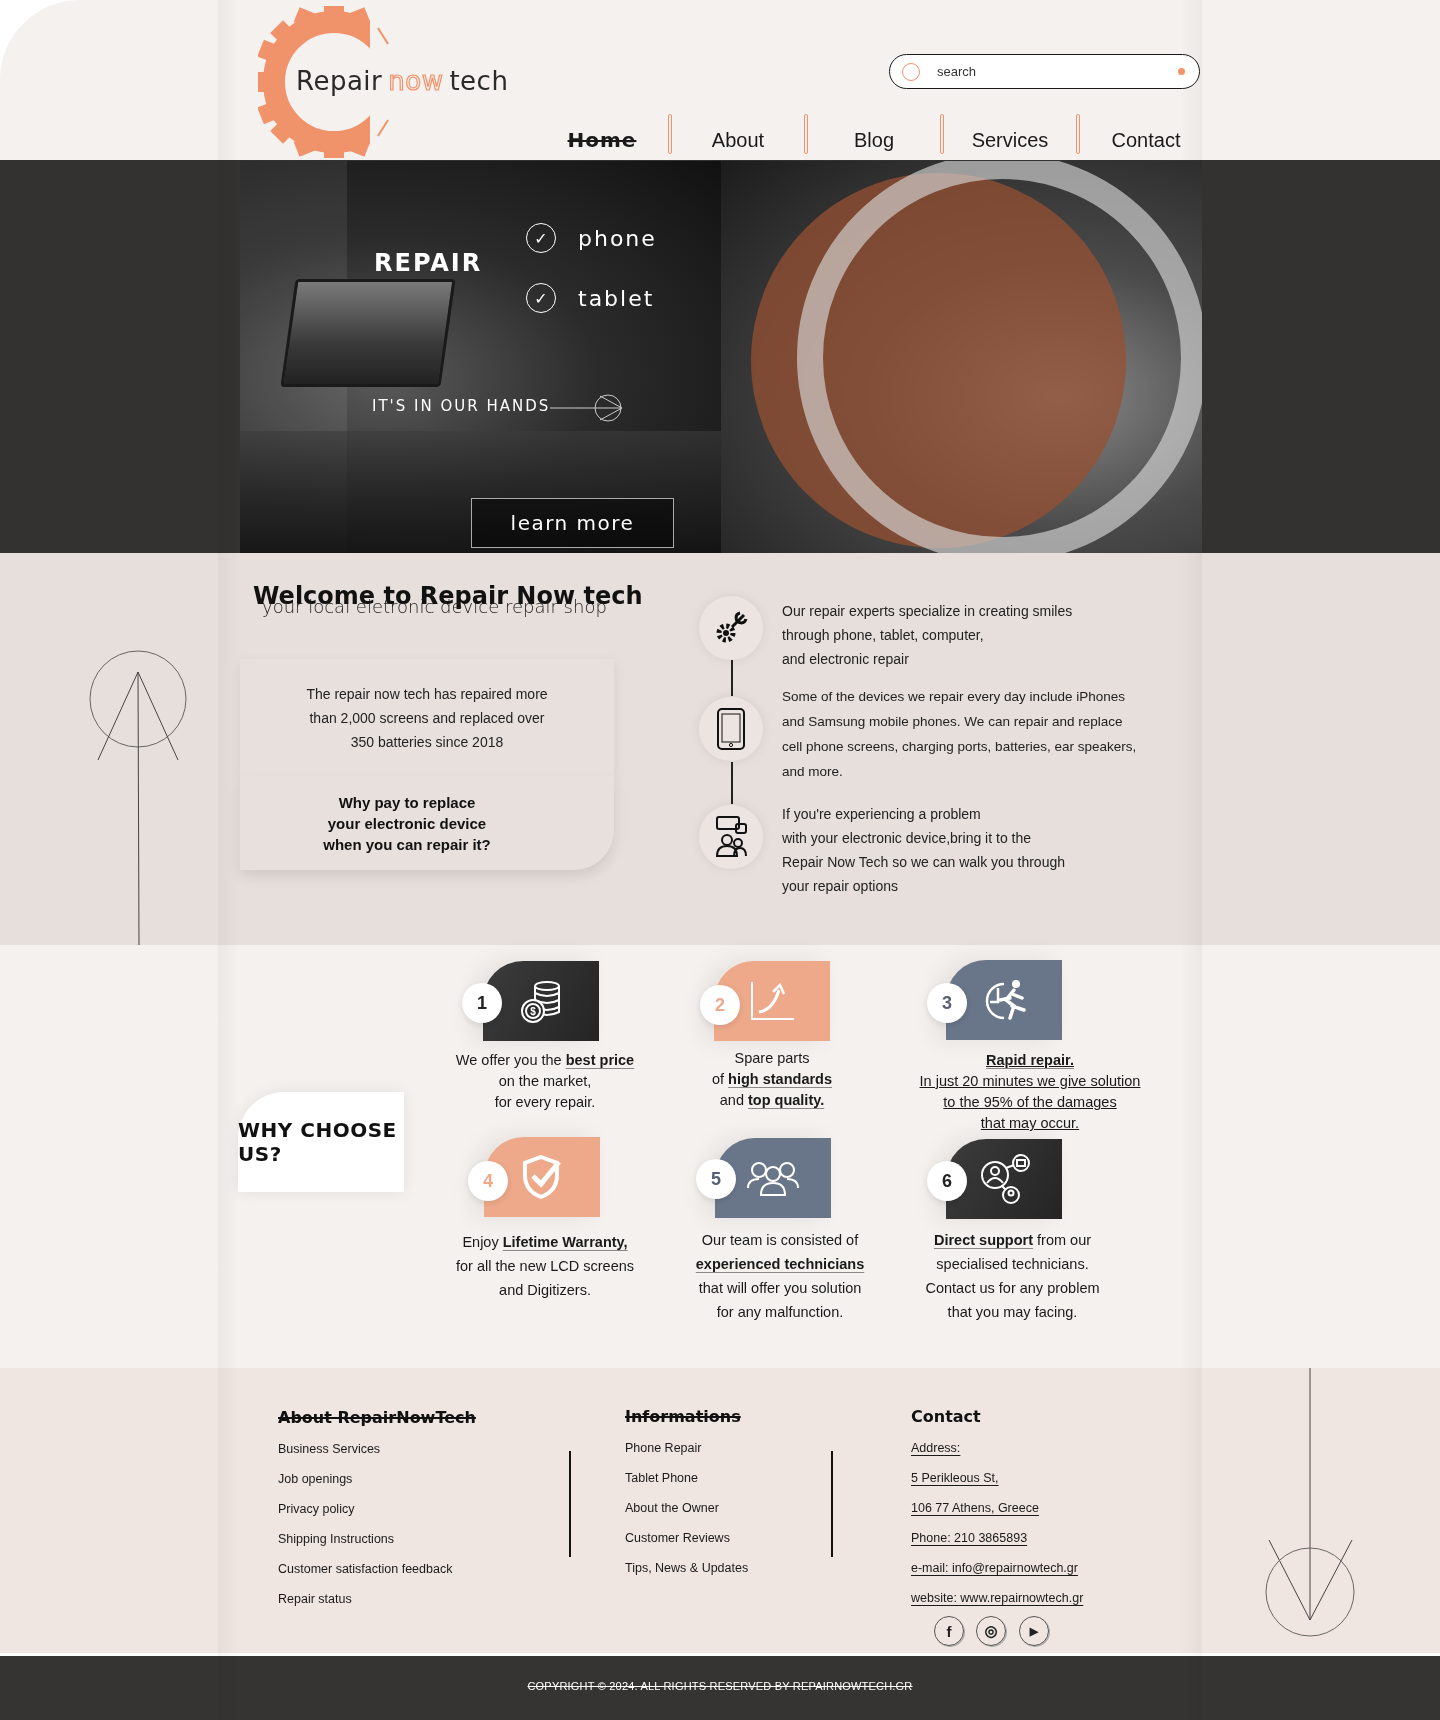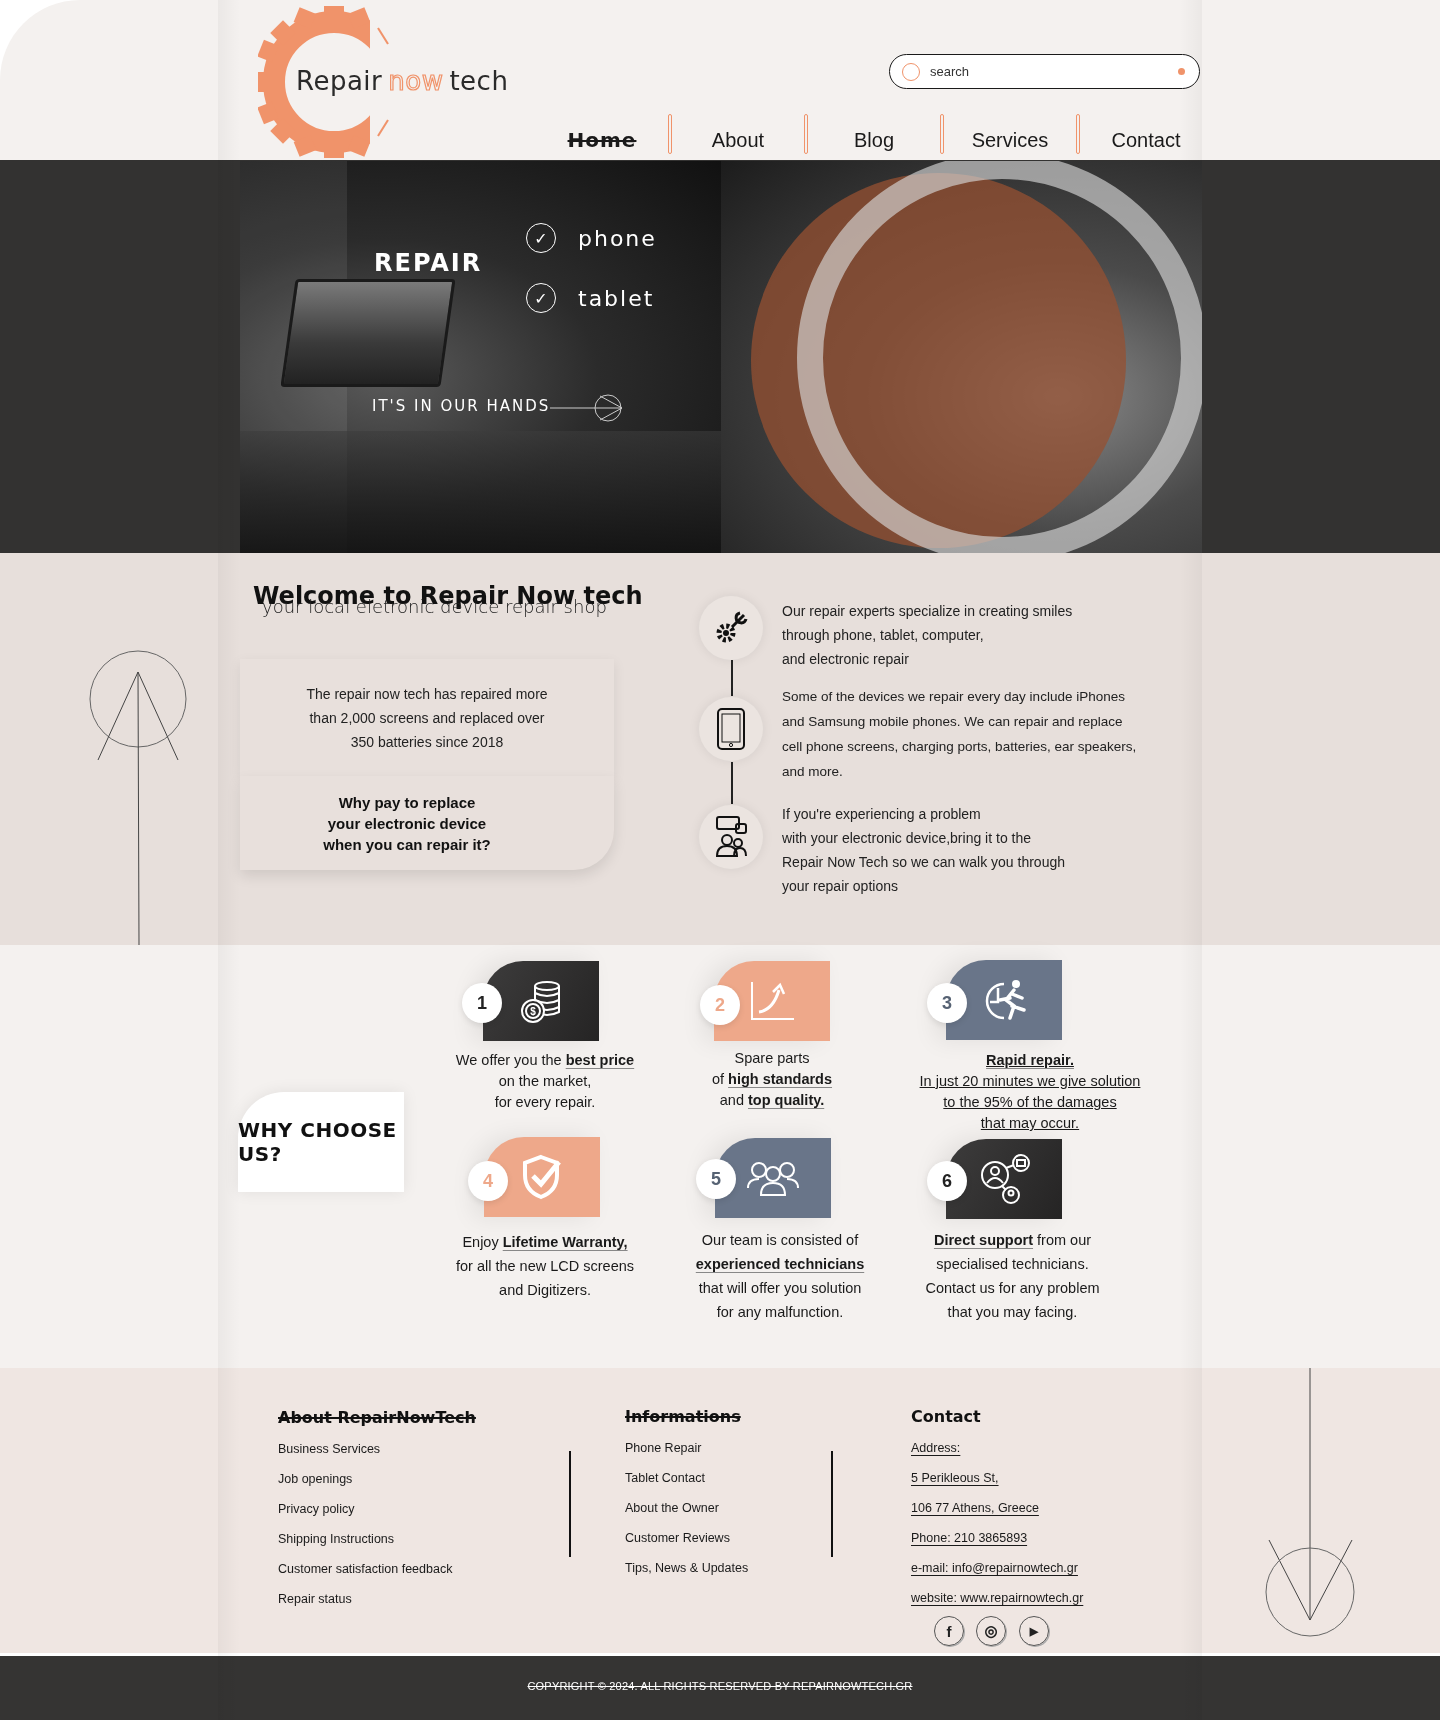--- a/index.html
+++ b/index.html
@@ -23,21 +23,21 @@
   .col-shade.right { left: 1180px; background: linear-gradient(90deg, rgba(0,0,0,0), rgba(0,0,0,0.04)); }
 
   
   .logo { position: absolute; left: 258px; top: 6px; width: 360px; height: 152px; }
   .logo .gear { position: absolute; left: 0; top: 0; }
   .logo-text { position: absolute; left: 38px; top: 60px; font-size: 26px; font-weight: 400; color: #2a2a2a; letter-spacing: 0.5px; white-space: nowrap; font-family: "DejaVu Sans", sans-serif; }
   .logo-text .now { color: transparent; -webkit-text-stroke: 1.2px #f0936a; margin: 0 6px; }
 
   .search { position: absolute; left: 889px; top: 54px; width: 311px; height: 35px; border: 1.6px solid #1a1a1a; border-radius: 18px; background: #fff; display: flex; align-items: center; }
   .search .ring { width: 18px; height: 18px; border: 1.5px solid #f0936a; border-radius: 50%; margin-left: 12px; }
-  .search input { border: none; outline: none; background: transparent; font-size: 13px; margin-left: 10px; width: 220px; color: #333; font-family: "Liberation Sans", sans-serif; }
+  .search input { border: none; outline: none; background: transparent; font-size: 13px; margin-left: 17px; width: 220px; color: #333; font-family: "Liberation Sans", sans-serif; }
   .search input::placeholder { color: #333; }
   .search .dot { width: 7px; height: 7px; border-radius: 50%; background: #f0936a; margin-left: auto; margin-right: 14px; }
 
   .nav { position: absolute; left: 536px; top: 112px; height: 44px; display: flex; align-items: flex-end; }
   .nav-item { width: 132px; text-align: center; font-size: 20px; color: #1a1a1a; cursor: pointer; padding-bottom: 4px; position: relative; }
   .nav-item.active { font-weight: 700; font-family: "DejaVu Sans", sans-serif; letter-spacing: 1px; text-decoration: line-through; text-decoration-thickness: 2px; }
   .nav-sep { width: 4px; height: 40px; border: 1px solid #f0936a; border-radius: 2px; align-self: flex-start; margin-top: 2px; }
 
   
   .hero { position: absolute; left: 240px; top: 161px; width: 962px; height: 392px; overflow: hidden; }
@@ -179,20 +179,21 @@
   <div class="check-row" style="left:286px; top:122px;">
     <span class="chk">✓</span>
     <span class="lbl">tablet</span>
   </div>
   <div class="hero-tag">IT'S IN OUR HANDS</div>
   <svg class="hero-arrow" viewBox="0 0 80 30">
     <line x1="0" y1="15" x2="72" y2="15" stroke="#ccc" stroke-width="1"></line>
     <circle cx="58" cy="15" r="13" fill="none" stroke="#ccc" stroke-width="1"></circle>
     <polyline points="50,3 72,15 50,27" fill="none" stroke="#ccc" stroke-width="1"></polyline>
   </svg>
+  <button class="learn-btn">learn more</button>
 </section>
 
 <section>
   <h2 class="welcome-title">Welcome to Repair Now tech</h2>
   <p class="welcome-sub">your local eletronic device repair shop</p>
   <div class="stat-card">
       <span>The repair now tech has repaired more
 than 2,000 screens and replaced over
 350 batteries since 2018</span>
     </div>
@@ -347,21 +348,21 @@
   <a class="foot-link" style="left:278px; top:1472px;">Job openings</a>
   <a class="foot-link" style="left:278px; top:1502px;">Privacy policy</a>
   <a class="foot-link" style="left:278px; top:1532px;">Shipping Instructions</a>
   <a class="foot-link" style="left:278px; top:1562px;">Customer satisfaction feedback</a>
   <a class="foot-link" style="left:278px; top:1592px;">Repair status</a>
 
   <div class="foot-sep" style="left:569px;"></div>
 
   <h3 class="foot-h" style="left:625px; top:1407px;">Informations</h3>
   <a class="foot-link" style="left:625px; top:1441px;">Phone Repair</a>
-  <a class="foot-link" style="left:625px; top:1471px;">Tablet Contact</a>
+  <a class="foot-link" style="left:625px; top:1471px;">Tablet Phone</a>
   <a class="foot-link" style="left:625px; top:1501px;">About the Owner</a>
   <a class="foot-link" style="left:625px; top:1531px;">Customer Reviews</a>
   <a class="foot-link" style="left:625px; top:1561px;">Tips, News &amp; Updates</a>
 
   <div class="foot-sep" style="left:831px;"></div>
 
   <h3 class="foot-h plain" style="left:911px; top:1407px;">Contact</h3>
   <a class="foot-link ul" style="left:911px; top:1441px;">Address:</a>
   <a class="foot-link ul" style="left:911px; top:1471px;">5 Perikleous St,</a>
   <a class="foot-link ul" style="left:911px; top:1501px;">106 77 Athens, Greece</a>

